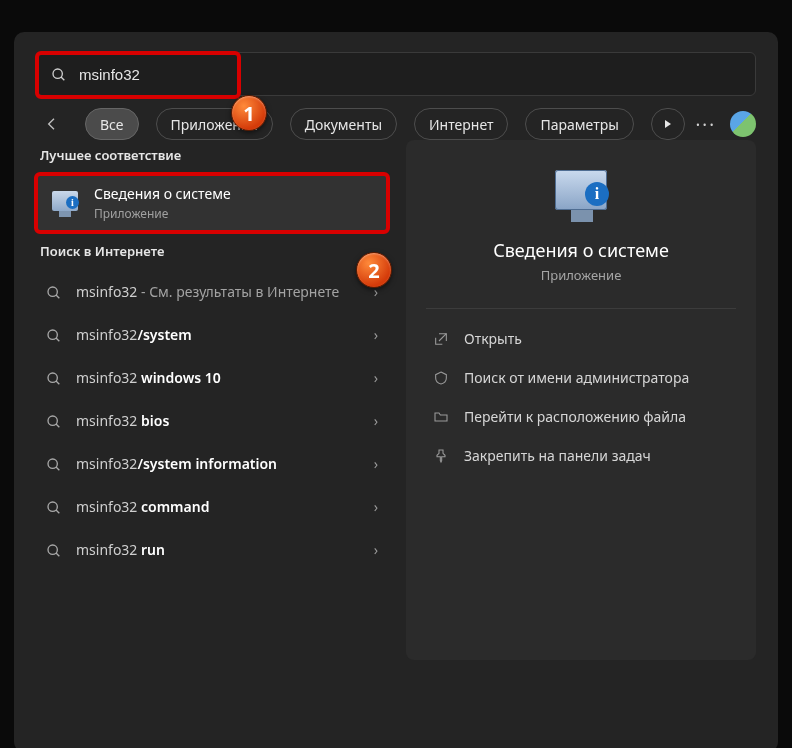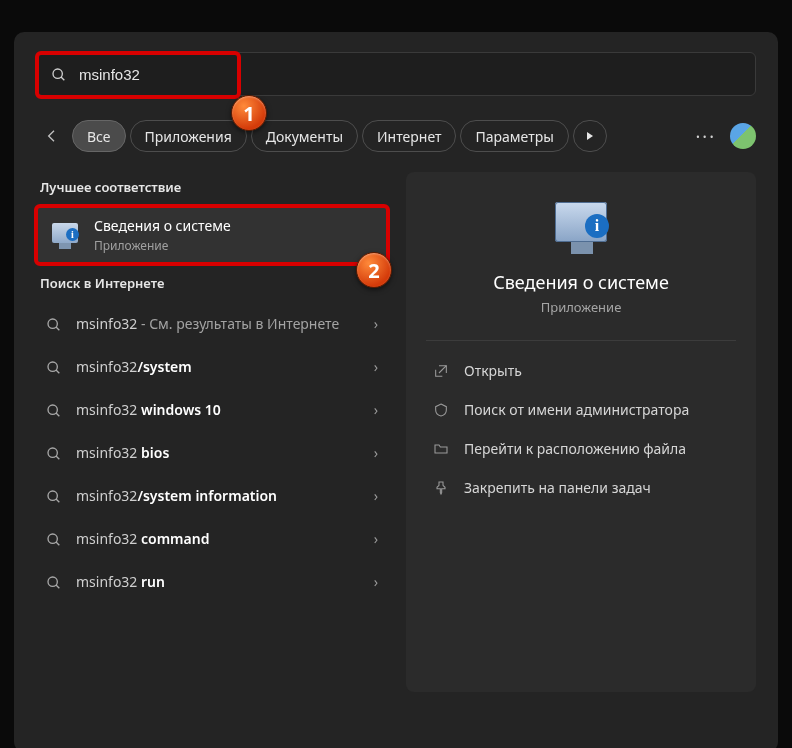--- a/index.html
+++ b/index.html
@@ -37,22 +37,22 @@
   }
   .search-icon { width: 16px; height: 16px; }
   .search-icon svg { stroke: #cfcfcf; }
   .search-input {
     flex: 1;
     background: transparent; border: none; outline: none;
     color: #e6e6e6; font-size: 15px;
     caret-color: #fff;
   }
   .filter-row {
-    display: flex; align-items: center; gap: 4px;
-    margin-top: 24px;
+    display: flex; align-items: center; gap: 17px;
+    margin-top: 12px;
     position: relative;
   }
   .back-btn {
     width: 32px; height: 32px;
     display: flex; align-items: center; justify-content: center;
     border-radius: 4px;
     color: #c0c0c0;
   }
   .pill {
     height: 32px;
@@ -83,21 +83,20 @@
     height: 32px;
   }
   .dots { color: #d0d0d0; font-size: 18px; letter-spacing: 2px; }
   .avatar {
     width: 26px; height: 26px;
     border-radius: 50%;
     background: linear-gradient(135deg,#5aa5e6 0%,#5aa5e6 45%,#7dc36f 45%,#7dc36f 100%);
   }
   .content {
     display: flex; gap: 18px;
-    margin-top: 20px;
   }
   .left-col { width: 352px; }
   .right-col {
     flex: 1;
     background: #2b2b2b;
     border-radius: 8px;
     padding: 26px 20px;
     min-height: 520px;
   }
   .section-h {

